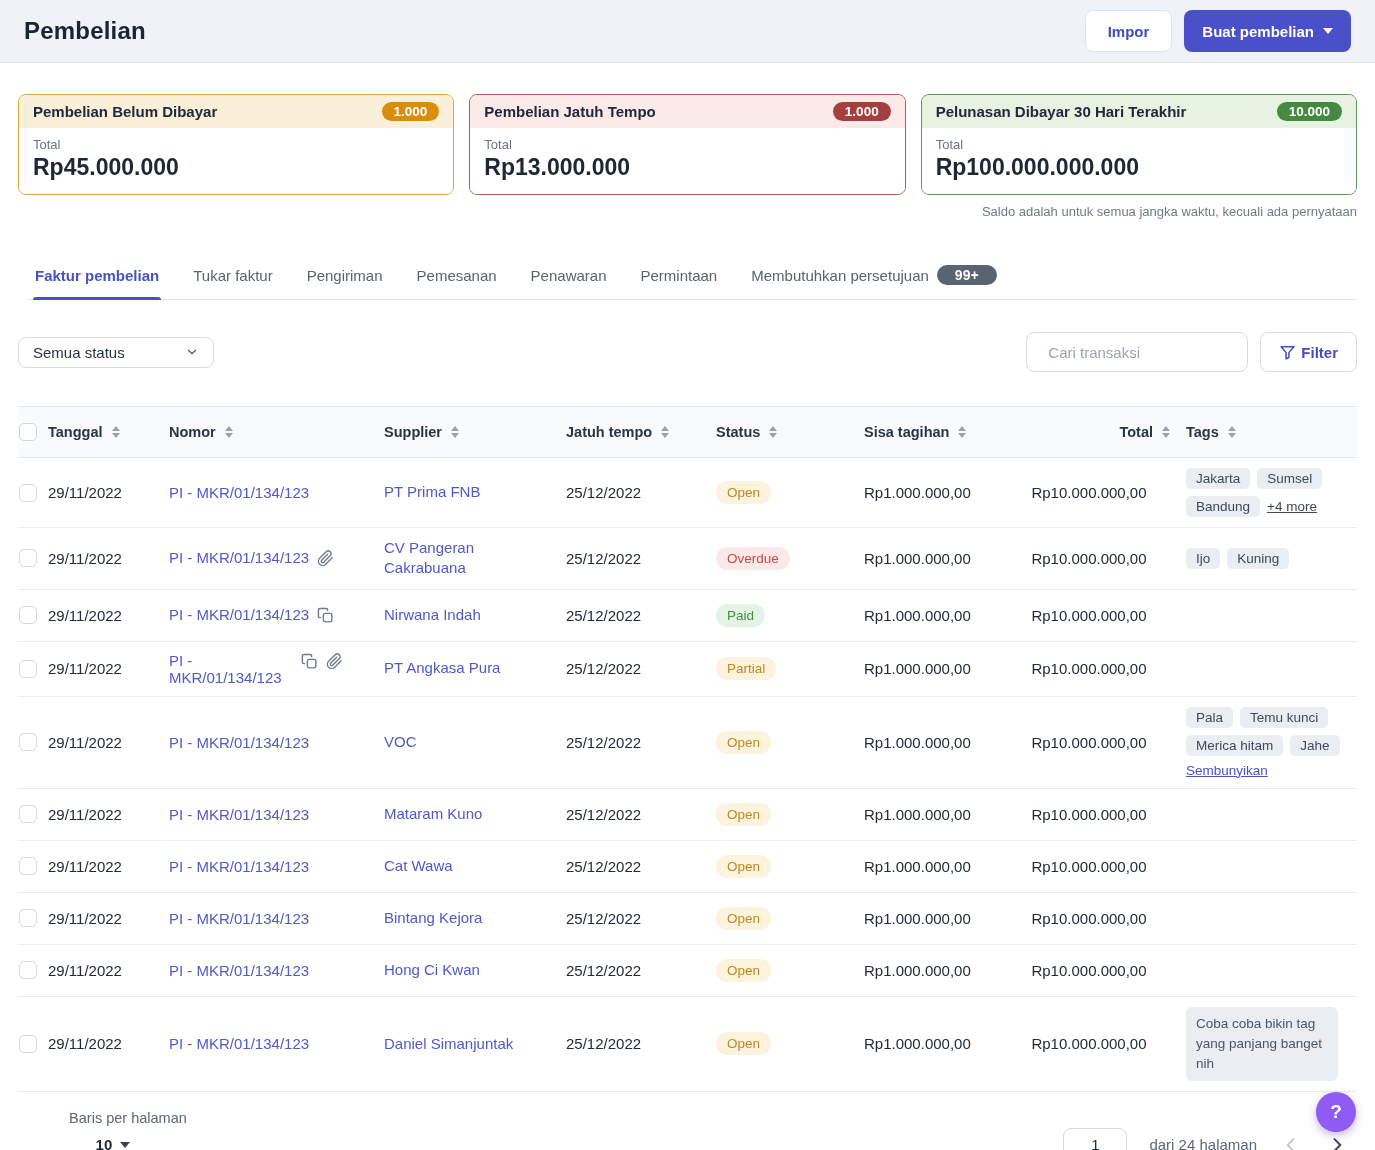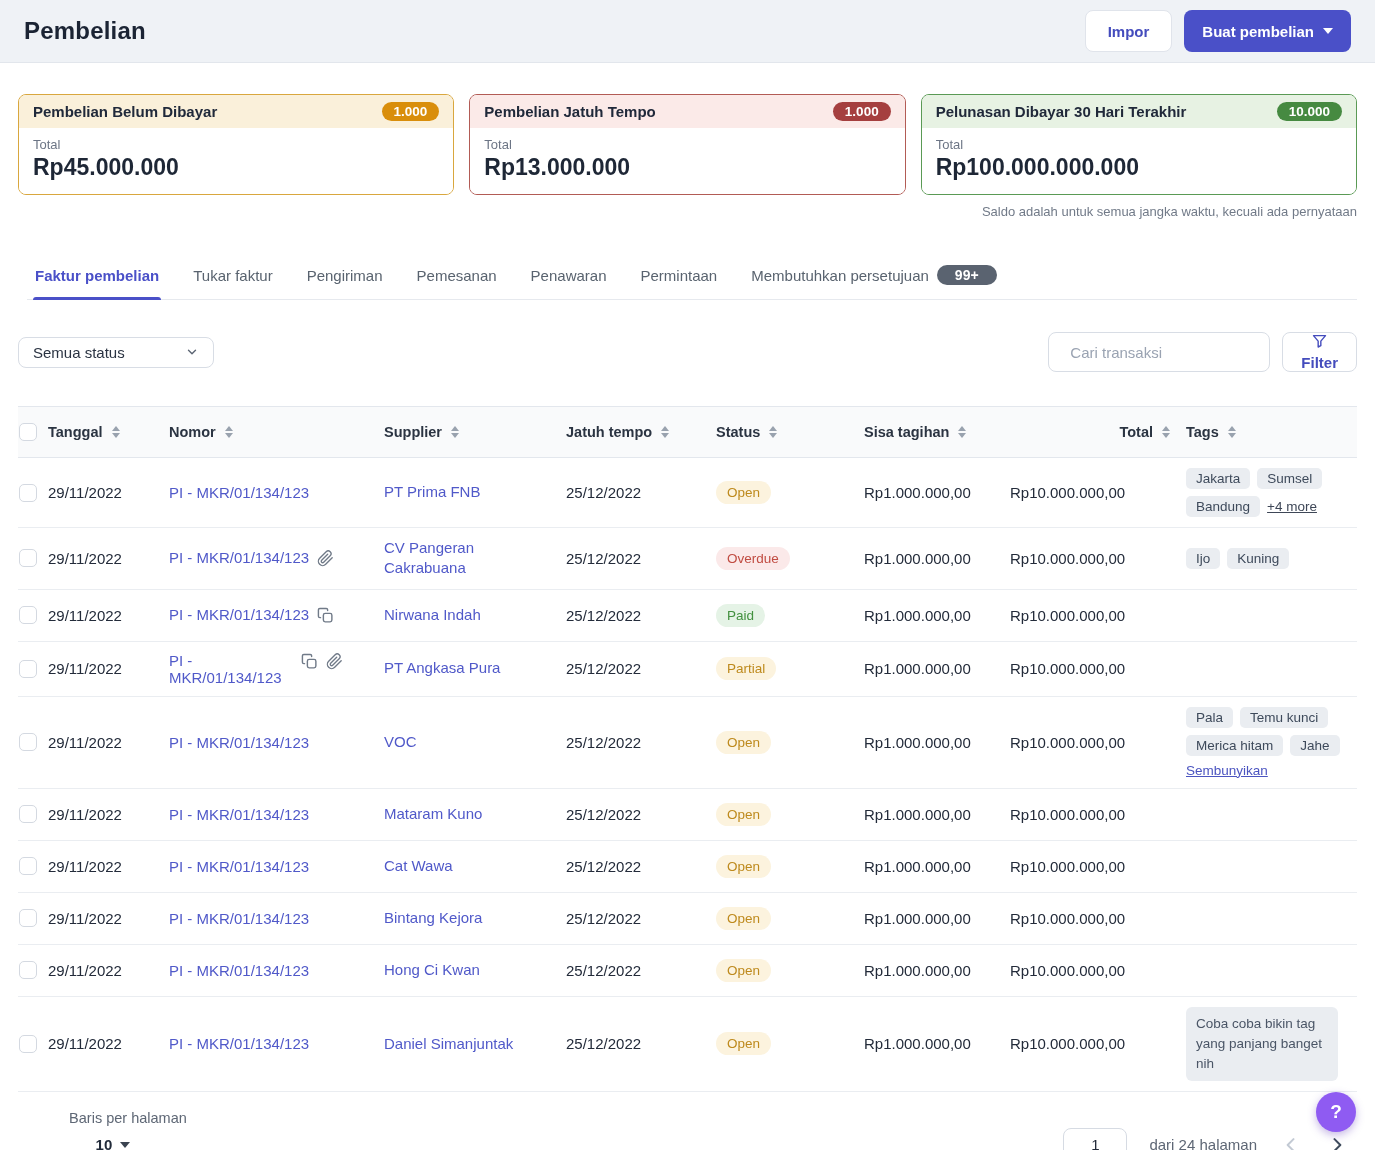--- a/index.html
+++ b/index.html
@@ -38,21 +38,21 @@
   
   .filterbar { margin-top:32px; display:flex; align-items:center; justify-content:space-between; }
   .select { width:196px; height:31px; border:1px solid #D8DDE5; border-radius:8px; display:flex; align-items:center;
     justify-content:space-between; padding:0 14px; font-size:15px; color:#2A3342; cursor:pointer; background:#fff; }
   .right-filters { display:flex; gap:12px; }
   .search-box { width:222px; height:40px; border:1px solid #D8DDE5; border-radius:8px; display:flex; align-items:center;
     padding:0 12px; gap:9px; background:#fff; }
   .search-box input { border:none; outline:none; font-size:15px; flex:1; font-family:inherit; color:#2A3342; background:transparent; }
   .search-box input::placeholder { color:#9AA3B2; }
   .filter-btn { height:40px; padding:0 18px; border:1px solid #D8DDE5; border-radius:8px; background:#fff;
-    display:inline-flex; align-items:center; gap:5px; font-size:15px; font-weight:600; color:#444CBD; cursor:pointer; font-family:inherit;flex-direction:column; }
+    display:inline-flex; align-items:center; gap:5px; font-size:15px; font-weight:600; color:#444CBD; cursor:pointer; font-family:inherit; }
   
   .table { margin-top:34px; }
   .grid { display:grid; grid-template-columns:30px 121px 215px 182px 150px 148px 146px 160px 1fr; align-items:center; }
   .thead { background:#F9FAFB; border-top:1px solid #E3E7ED; border-bottom:1px solid #E3E7ED; height:52px;
     font-size:14.5px; font-weight:700; color:#2B3442; }
   .th { display:flex; align-items:center; cursor:pointer; }
   .th.right { justify-content:flex-end; }
   .sort { display:inline-flex; flex-direction:column; gap:2px; margin-left:9px; }
   .sort i { display:block; width:0; height:0; border-left:4px solid transparent; border-right:4px solid transparent; }
   .sort .up { border-bottom:5px solid #99A2AE; }
@@ -64,21 +64,21 @@
   .nomor-line { display:flex; align-items:flex-start; gap:8px; }
   .nomor-text.narrow { display:inline-block; max-width:124px; }
   .row-icon { display:inline-flex; margin-top:1px; }
   .note { font-size:12.5px; color:#6F7886; margin-top:4px; max-width:200px; line-height:1.35; }
   .note a { color:#5B6472; text-decoration:underline; cursor:pointer; }
   .supplier-cell { max-width:158px; line-height:1.35; }
   .pill { display:inline-block; padding:4px 11px; border-radius:999px; font-size:13.5px; font-weight:500; }
   .pill.open, .pill.partial { background:#FCF3DE; color:#BE8A1D; }
   .pill.overdue { background:#FBE9E9; color:#C14C42; }
   .pill.paid { background:#E5F3E6; color:#42913F; }
-  .c-total { text-align:left; padding-right:2px; }
+  .c-total { text-align:center; padding-right:2px; }
   .tags-cell { display:flex; flex-wrap:wrap; gap:7px; align-items:center; padding-left:16px; padding-right:4px; }
   .tag { background:#EAEDF1; color:#3E4A5B; font-size:13.5px; padding:3px 10px; border-radius:5px; white-space:nowrap; }
   .tag.block { white-space:normal; max-width:152px; padding:7px 10px; line-height:1.5; border-radius:6px; color:#4A5566; }
   .tag-link { font-size:13.5px; color:#3E4757; text-decoration:underline; cursor:pointer; }
   .tag-link.hide { color:#4B54C0; }
   
   .tfooter { display:flex; align-items:center; justify-content:space-between; margin-top:18px; padding:0 8px 0 10px; }
   .foot-left { display:flex; align-items:center; gap:10px; font-size:14.5px; color:#5E6775;flex-direction:column; }
   .pagesize { display:flex; align-items:center; gap:8px; cursor:pointer; margin-right:30px; }
   .pagesize b { color:#222B3A; font-size:15px; }

